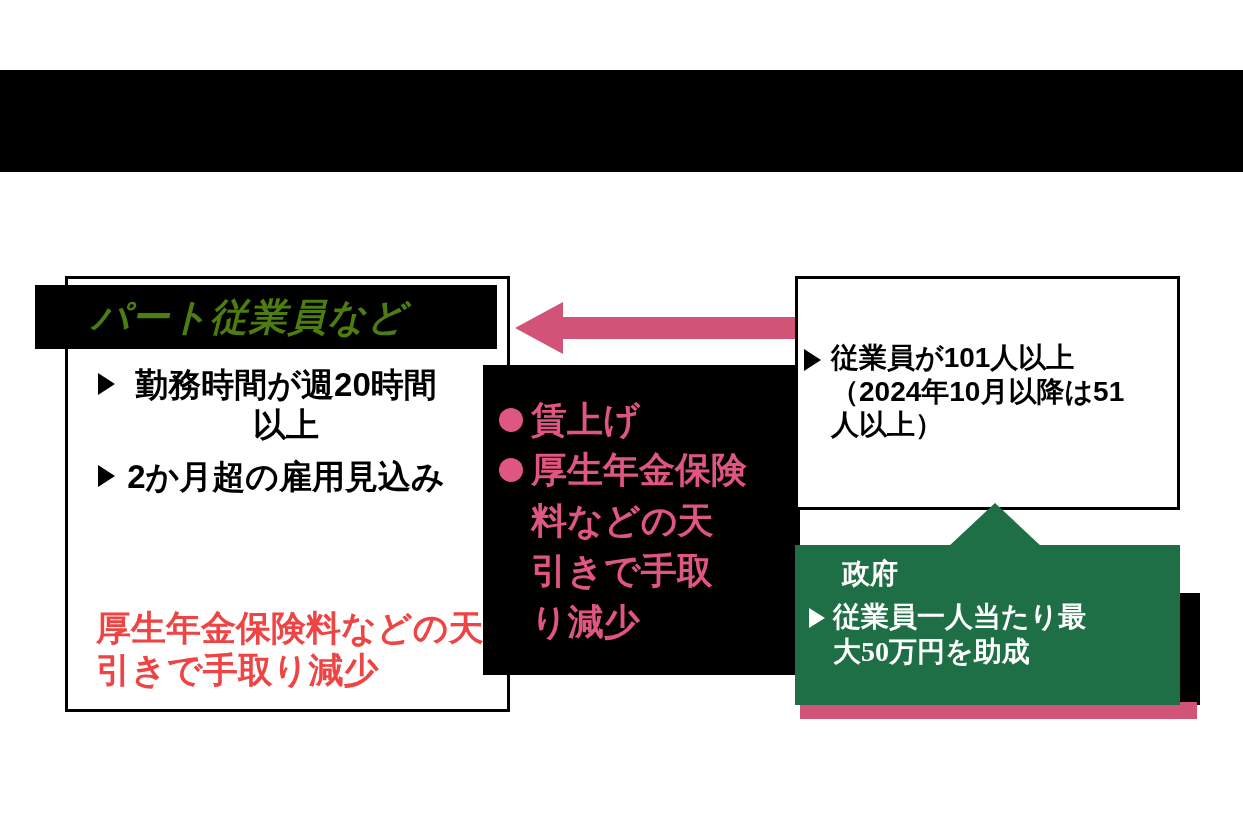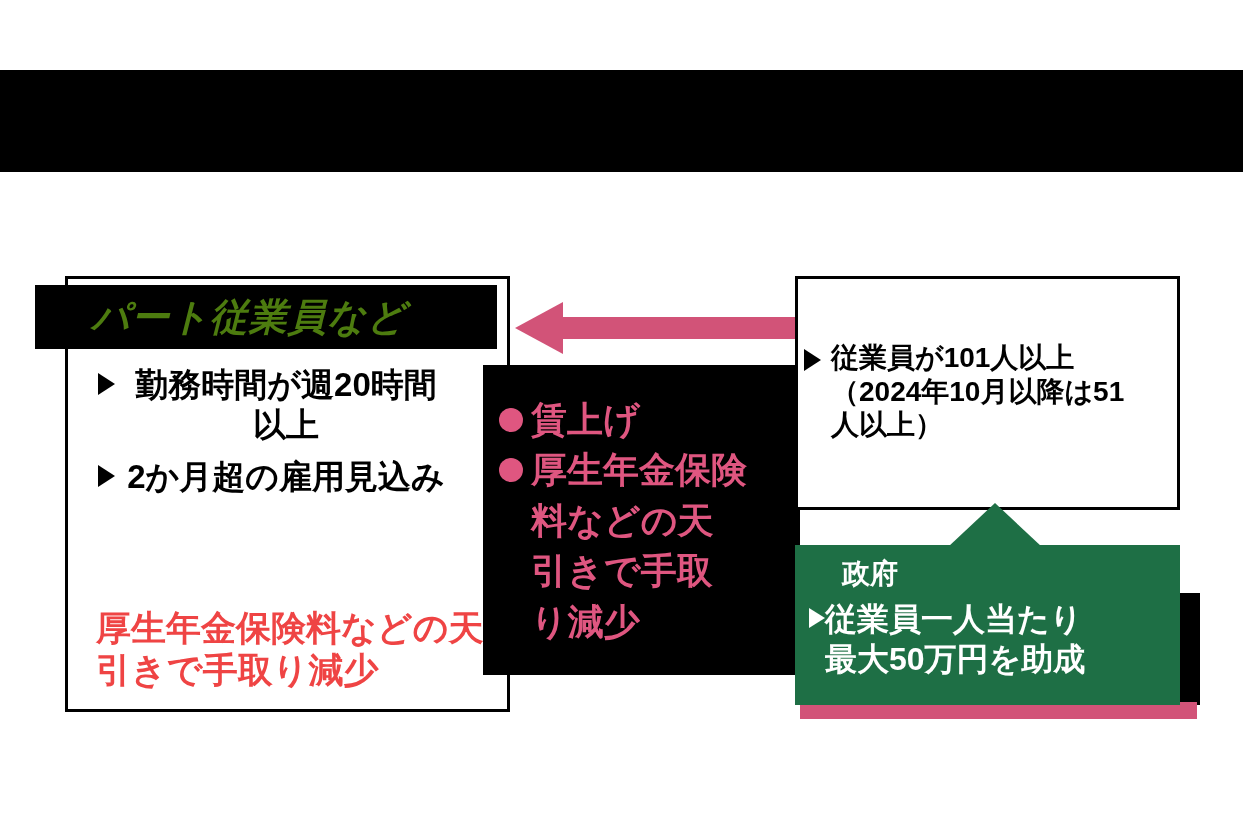--- a/index.html
+++ b/index.html
@@ -71,21 +71,21 @@
   .gov-triangle {
     position:absolute; left:948px; top:503px; width:0; height:0;
     border-left:47px solid transparent; border-right:47px solid transparent;
     border-bottom:44px solid #1e6f45;
   }
   .gov-box {
     position:absolute; left:795px; top:545px; width:385px; height:160px; background:#1e6f45;
     box-sizing:border-box; padding:10px 0 0 14px; color:#ffffff;
   }
   .gov-header { font-size:28px; margin-bottom:6px;margin-left:33px; }
-  .gov-item { display:flex; font-size:32px; line-height:1.25; }
+  .gov-item { display:flex; gap:8px; font-size:28px; line-height:1.25;font-family:Liberation Serif, serif; }
   .gov-item .tri { margin-top:9px; border-top-width:10px; border-bottom-width:10px; border-left-width:16px; }
   .gov-item .item-text { width:272px; }
 </style>
 </head>
 <body>
 
 <div class="stage">
 
   <div class="banner"></div>
 

